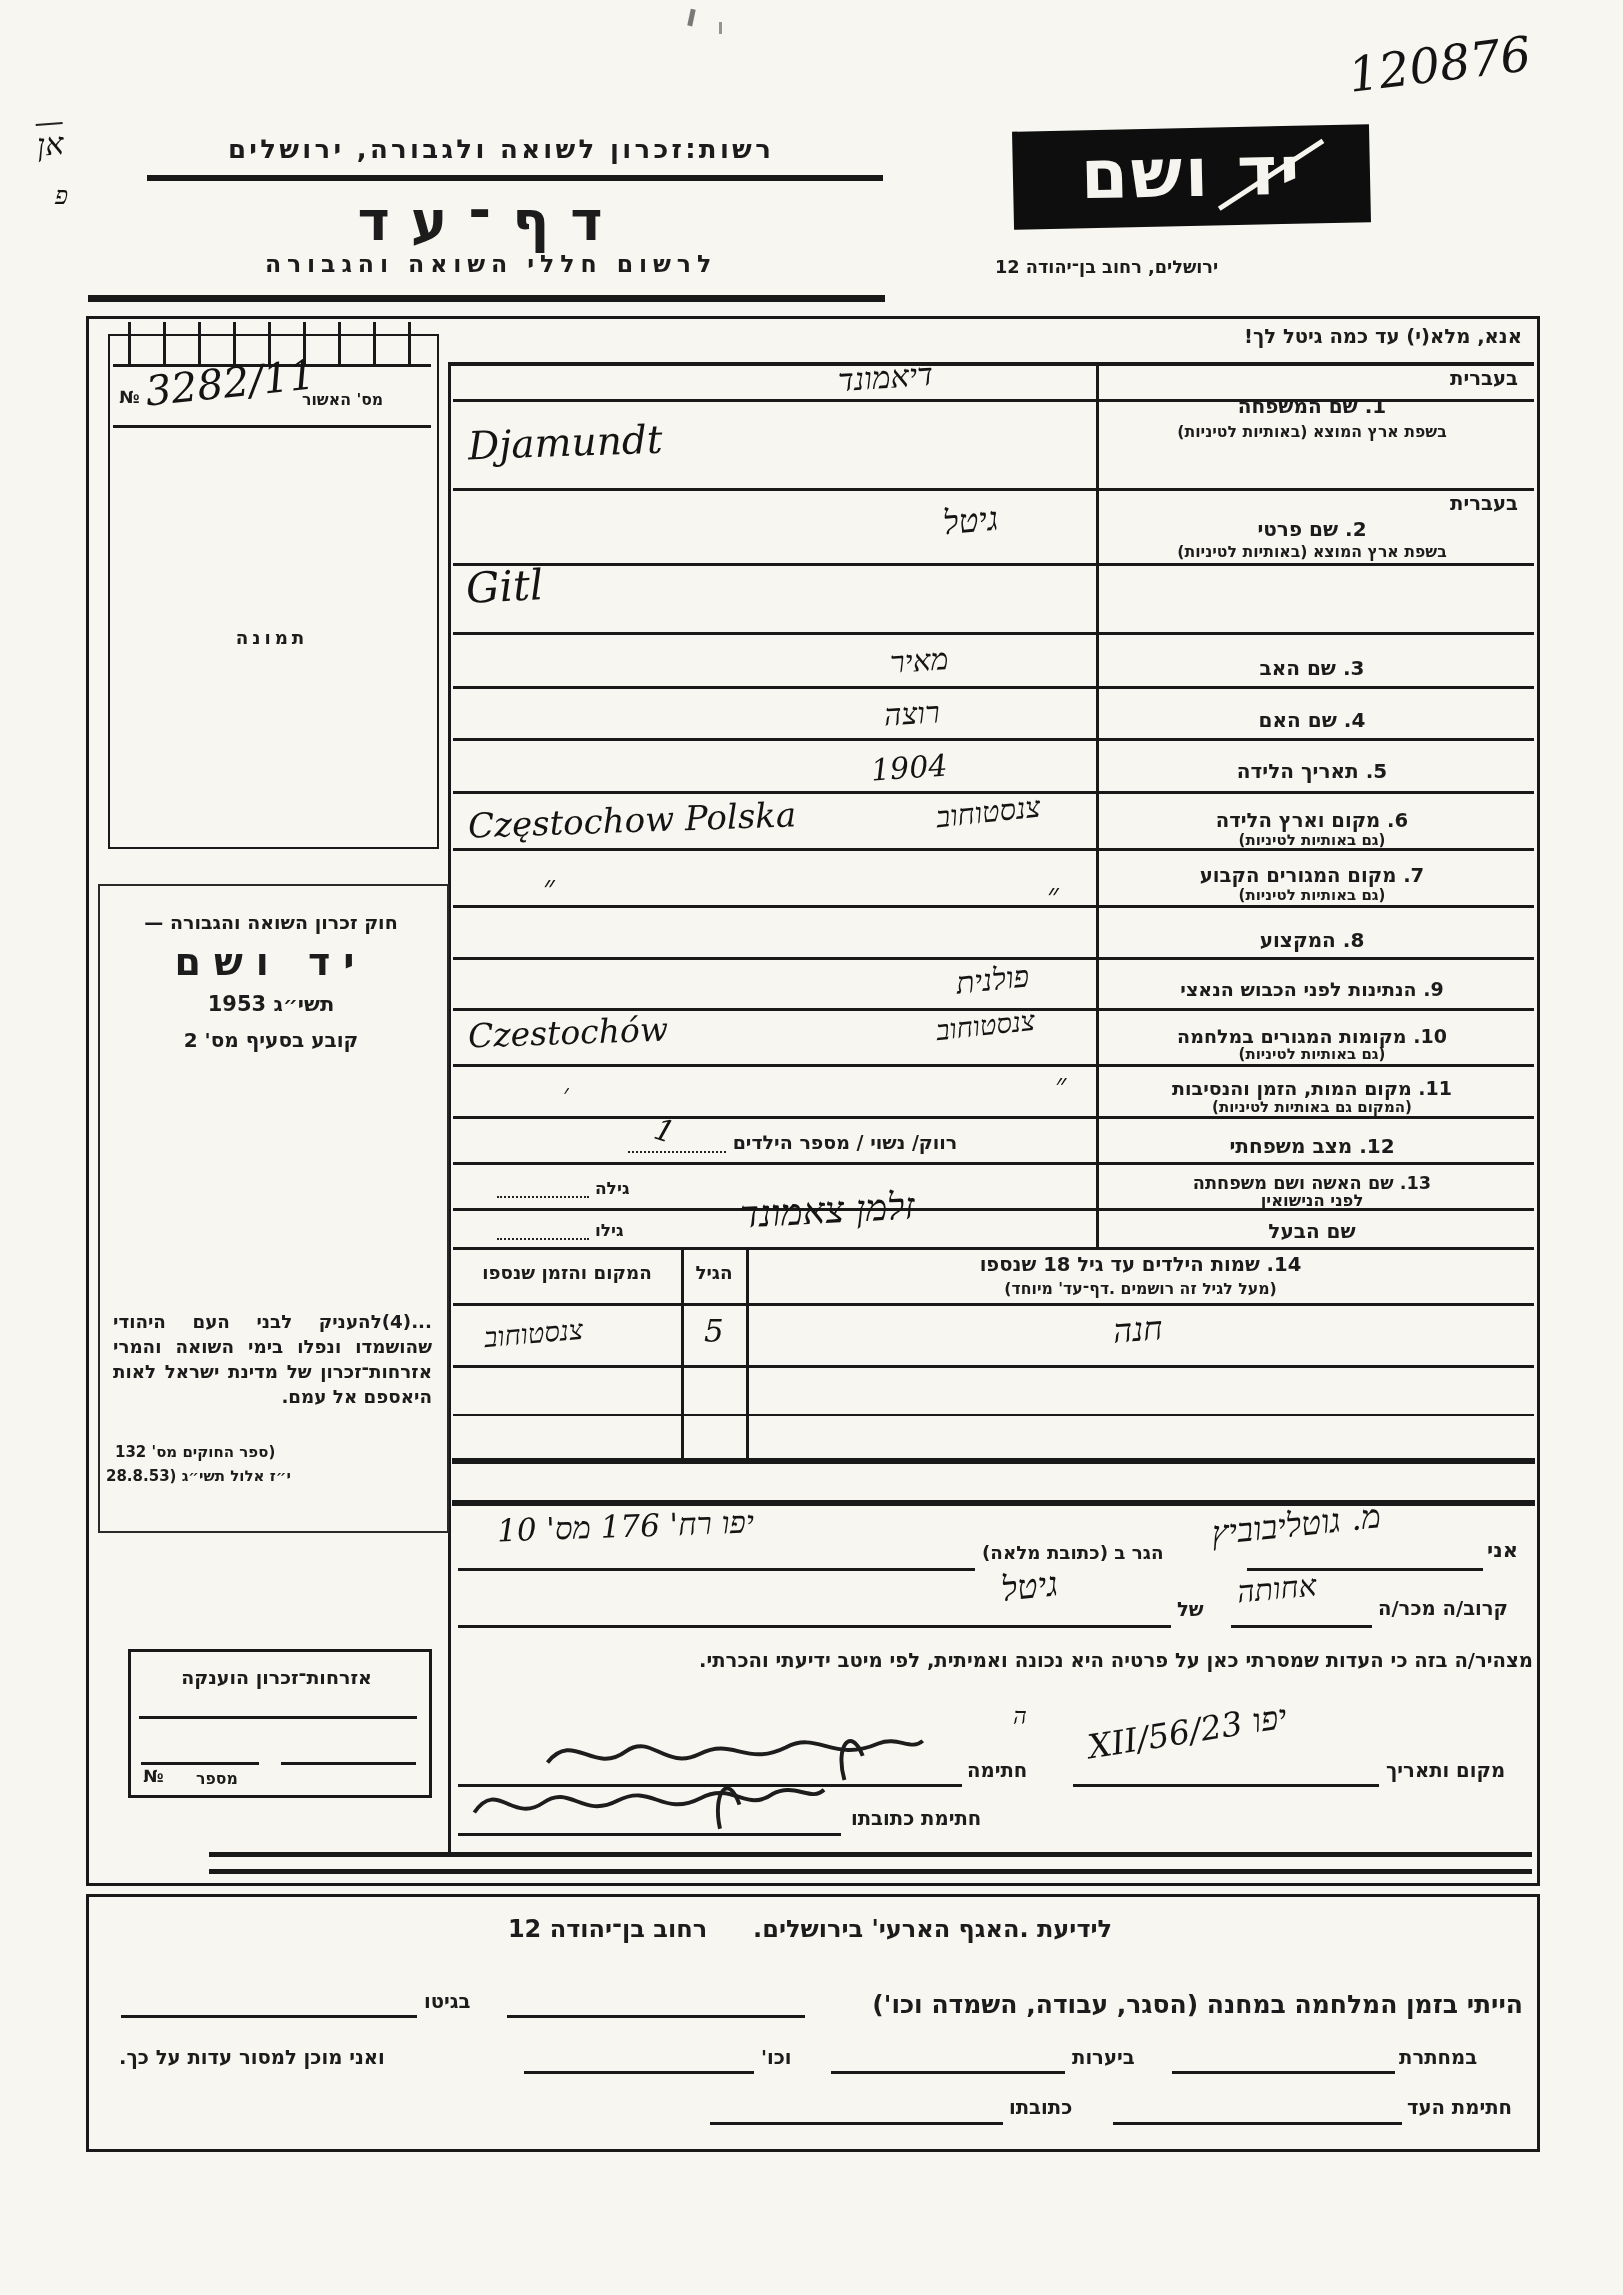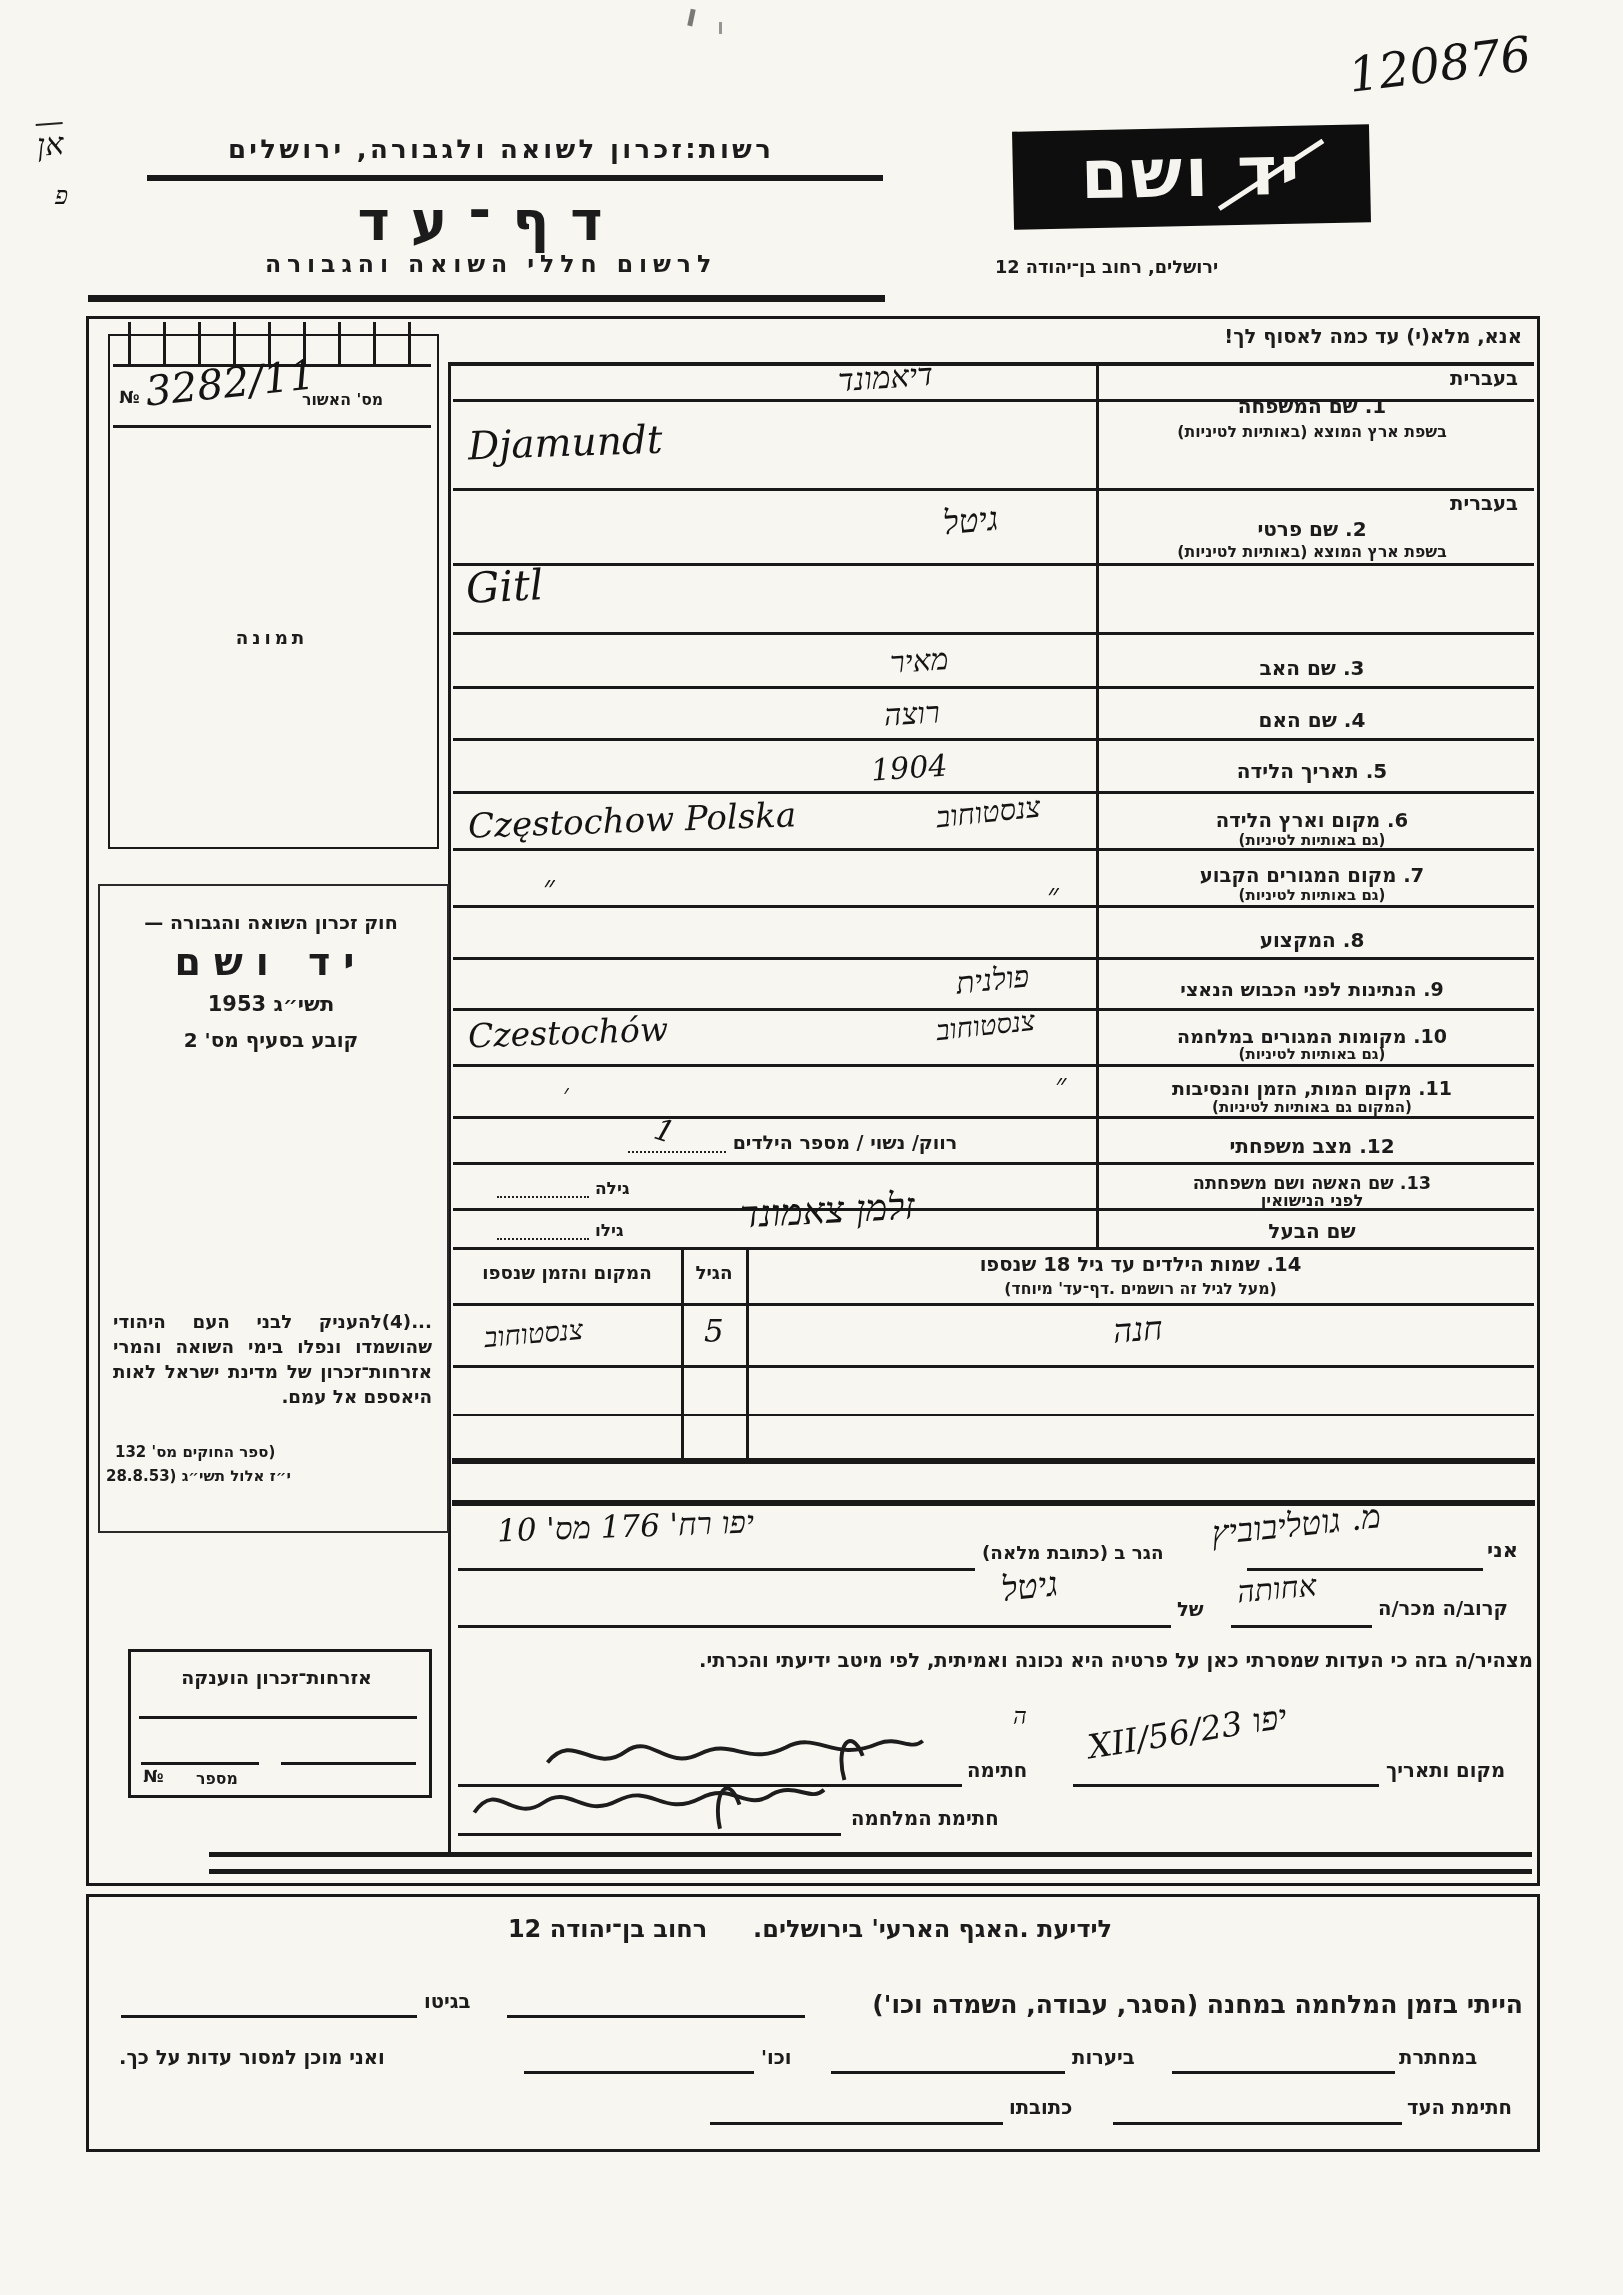--- a/index.html
+++ b/index.html
@@ -35,21 +35,21 @@
   <div class="abs rule" style="left:88px;top:295px;width:797px;height:7.2px;"></div>
 
   <div class="abs" style="left:1013px;top:128px;width:357px;height:98px;background:#0e0e0e;transform:rotate(-1.2deg);">
     <div class="abs rtl ctr" style="left:0;top:5.2px;width:100%;font-size:68px;font-weight:bold;color:#f5f4ef;letter-spacing:2.6px;">יד ושם</div>
     <div class="abs" style="left:196px;top:46px;width:124px;height:4.6px;background:#f5f4ef;transform:rotate(-32deg);"></div>
   </div>
   <div class="abs rtl b" style="left:995px;top:257px;font-size:17.7px;">ירושלים, רחוב בן־יהודה 12</div>
 
   <div class="abs" style="left:86px;top:316px;width:1448px;height:1564px;border:3.3px solid #191919;"></div>
 
-  <div class="abs rtl b" style="left:1113px;top:325px;width:409px;font-size:19.6px;text-align:right;">אנא, מלא(י) עד כמה לאסוף לך!</div>
+  <div class="abs rtl b" style="left:1113px;top:325px;width:409px;font-size:19.6px;text-align:right;">אנא, מלא(י) עד כמה גיטל לך!</div>
 
   <div class="abs rule" style="left:450px;top:362px;width:1084px;height:3.9px;"></div>
   <div class="abs rule" style="left:448px;top:362px;width:2.6px;height:1492px;"></div>
   <div class="abs rule" style="left:1096px;top:362px;width:2.6px;height:885px;"></div>
 
   <div class="abs rule" style="left:453px;top:399px;width:1081px;height:2.6px;"></div>
   <div class="abs rule" style="left:453px;top:488px;width:1081px;height:2.6px;"></div>
   <div class="abs rule" style="left:453px;top:563px;width:1081px;height:2.6px;"></div>
   <div class="abs rule" style="left:453px;top:632px;width:1081px;height:2.6px;"></div>
   <div class="abs rule" style="left:453px;top:686px;width:1081px;height:2.6px;"></div>
@@ -173,21 +173,21 @@
   <div class="abs hw rtl" style="left:1087px;top:1712px;font-size:33px;transform:rotate(-9deg);">יפו 23/XII/56</div>
   <div class="abs rule" style="left:1073px;top:1784px;width:306px;height:2.6px;"></div>
   <div class="abs rtl b" style="left:967px;top:1759px;font-size:19.6px;">חתימה</div>
   <div class="abs hw" style="left:1013px;top:1702px;font-size:23.6px;">ה</div>
   <svg class="abs" style="left:537px;top:1720px;" width="393" height="62" viewBox="0 0 600 95">
     <path d="M15,65 C55,15 85,85 135,48 C175,20 195,78 248,52 C300,26 318,72 380,42 C430,16 452,66 522,36 C552,24 572,48 590,32" stroke-width="6"></path>
     <path d="M470,92 C455,40 480,8 498,55" stroke-width="6"></path>
   </svg>
   <div class="abs rule" style="left:458px;top:1784px;width:504px;height:2.6px;"></div>
 
-  <div class="abs rtl b" style="left:851px;top:1807px;font-size:19.6px;">חתימת המלחמה</div>
+  <div class="abs rtl b" style="left:851px;top:1807px;font-size:19.6px;">חתימת כתובתו</div>
   <svg class="abs" style="left:465px;top:1767px;" width="367" height="65" viewBox="0 0 560 100">
     <path d="M12,70 C48,18 70,88 118,55 C160,26 178,80 232,52 C286,24 300,78 360,48 C410,22 430,70 470,42 C505,22 530,55 550,35" stroke-width="6"></path>
     <path d="M390,95 C378,42 402,6 420,58" stroke-width="6"></path>
   </svg>
   <div class="abs rule" style="left:458px;top:1833px;width:383px;height:2.6px;"></div>
 
   <div class="abs rule" style="left:209px;top:1852px;width:1323px;height:5.2px;"></div>
   <div class="abs rule" style="left:209px;top:1869px;width:1323px;height:5.2px;"></div>
 
   <div class="abs boxed" style="left:108px;top:334px;width:327px;height:511px;"></div>

